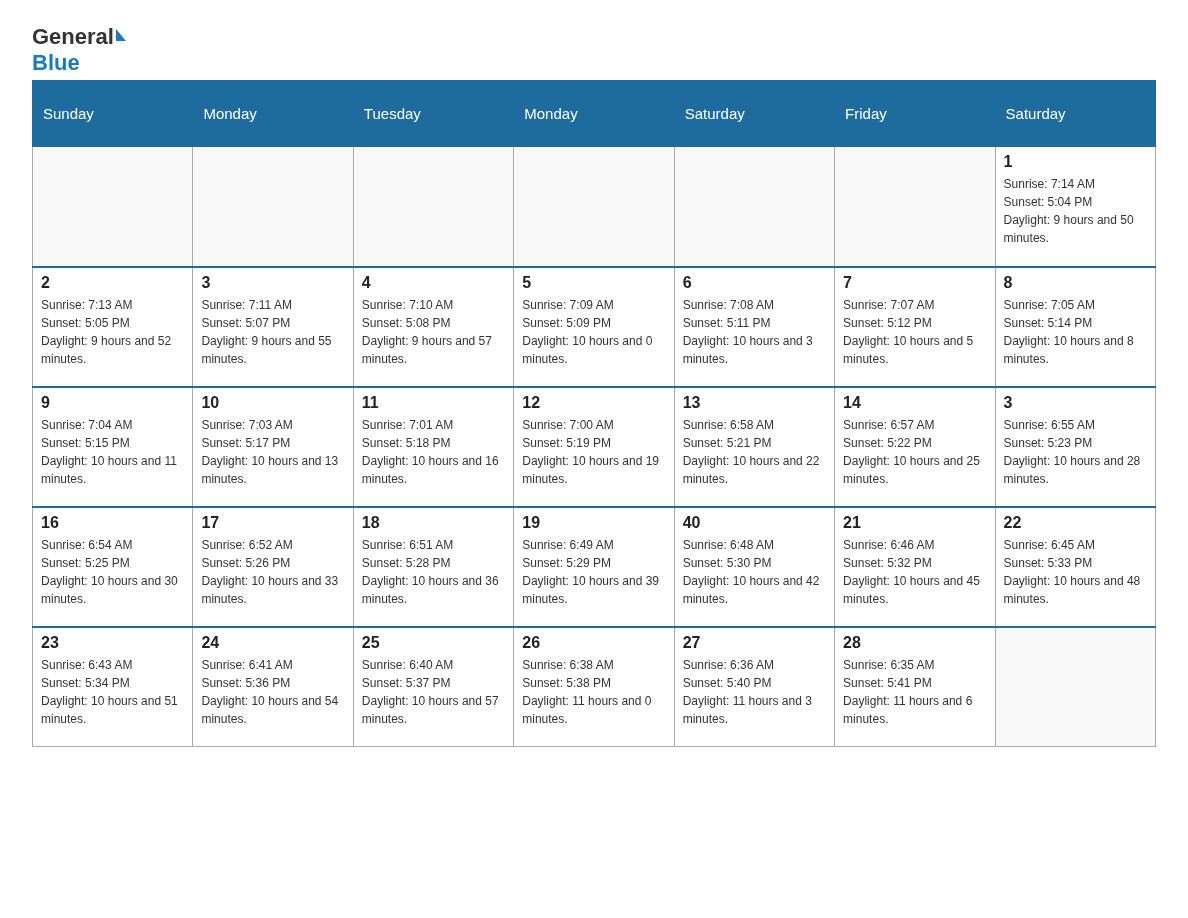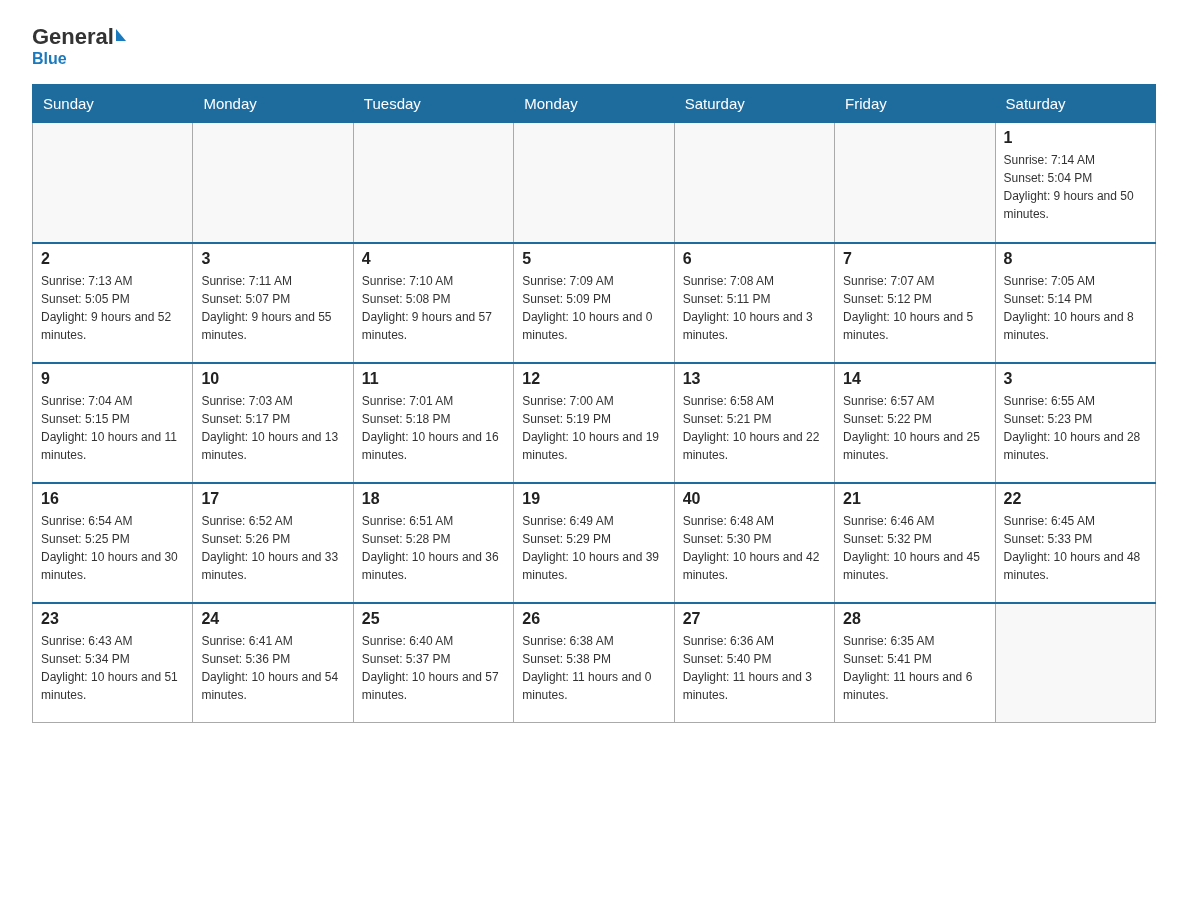--- a/index.html
+++ b/index.html
@@ -7,29 +7,29 @@
       font-family: Arial, sans-serif;
       background: #fff;
       padding: 24px 32px;
       width: 1188px;
       min-height: 918px;
     }
     .header {
       display: flex;
       align-items: flex-start;
       justify-content: space-between;
-      margin-bottom: 16px;
+      margin-bottom: 4px;
     }
     .logo-text-general {
       font-size: 22px;
       font-weight: bold;
       color: #333;
     }
     .logo-text-blue {
-      font-size: 16px;
+      font-size: 22px;
       font-weight: bold;
       color: #1a7abf;
     }
     .logo-arrow {
       width: 0;
       height: 0;
       border-left: 10px solid #1a7abf;
       border-top: 12px solid transparent;
       border-bottom: 0px solid transparent;
       display: inline-block;
@@ -59,21 +59,21 @@
       font-weight: normal;
       color: #444;
     }
     .calendar {
       width: 100%;
       border-collapse: collapse;
     }
     .calendar thead tr th {
       background-color: #1e6b9e;
       color: #fff;
-      padding: 10px 10px;
+      padding: 24px 10px;
       text-align: left;
       font-size: 15px;
       font-weight: normal;
       border: 1px solid #1e6b9e;
     }
     .calendar tbody tr td {
       vertical-align: top;
       border: 1px solid #aaa;
       padding: 6px 8px;
       width: 14.28%;

